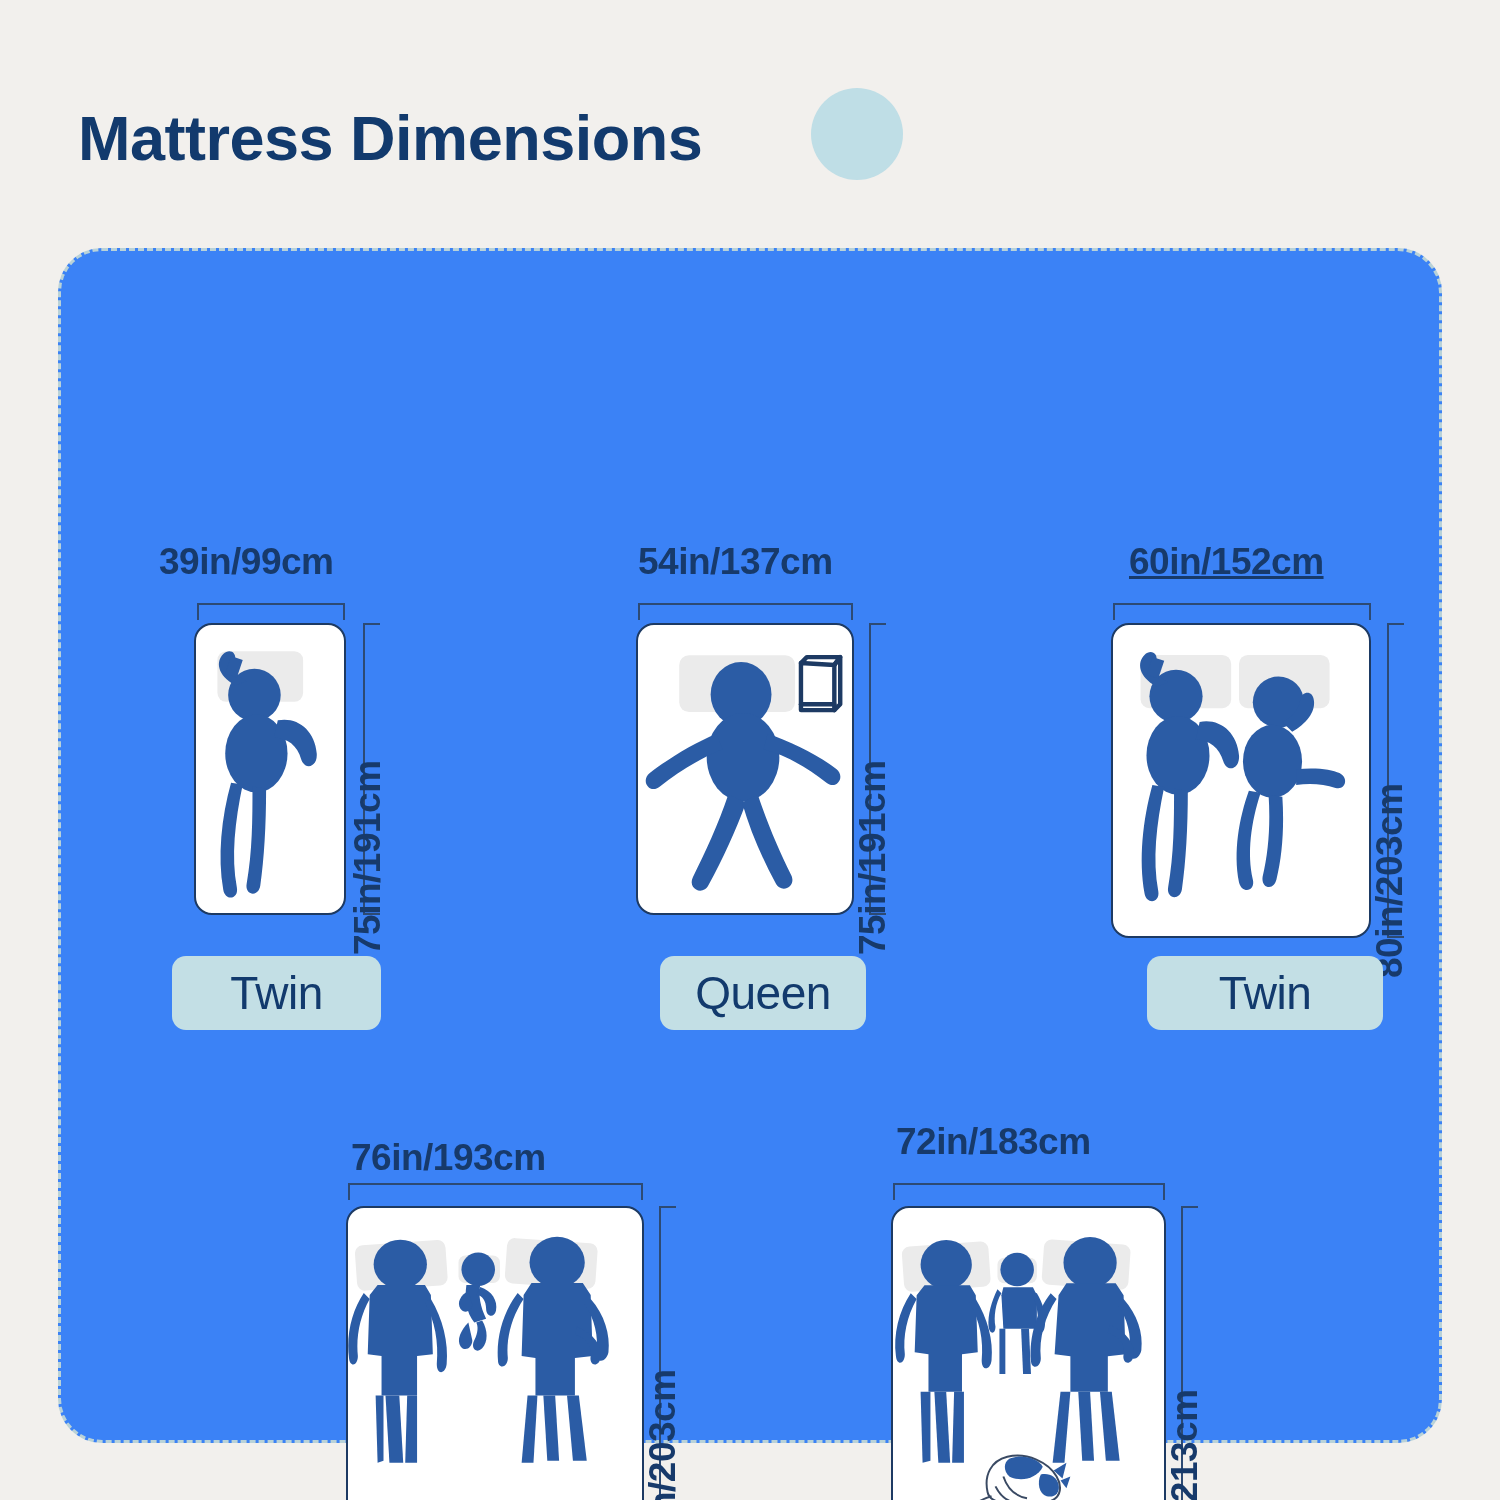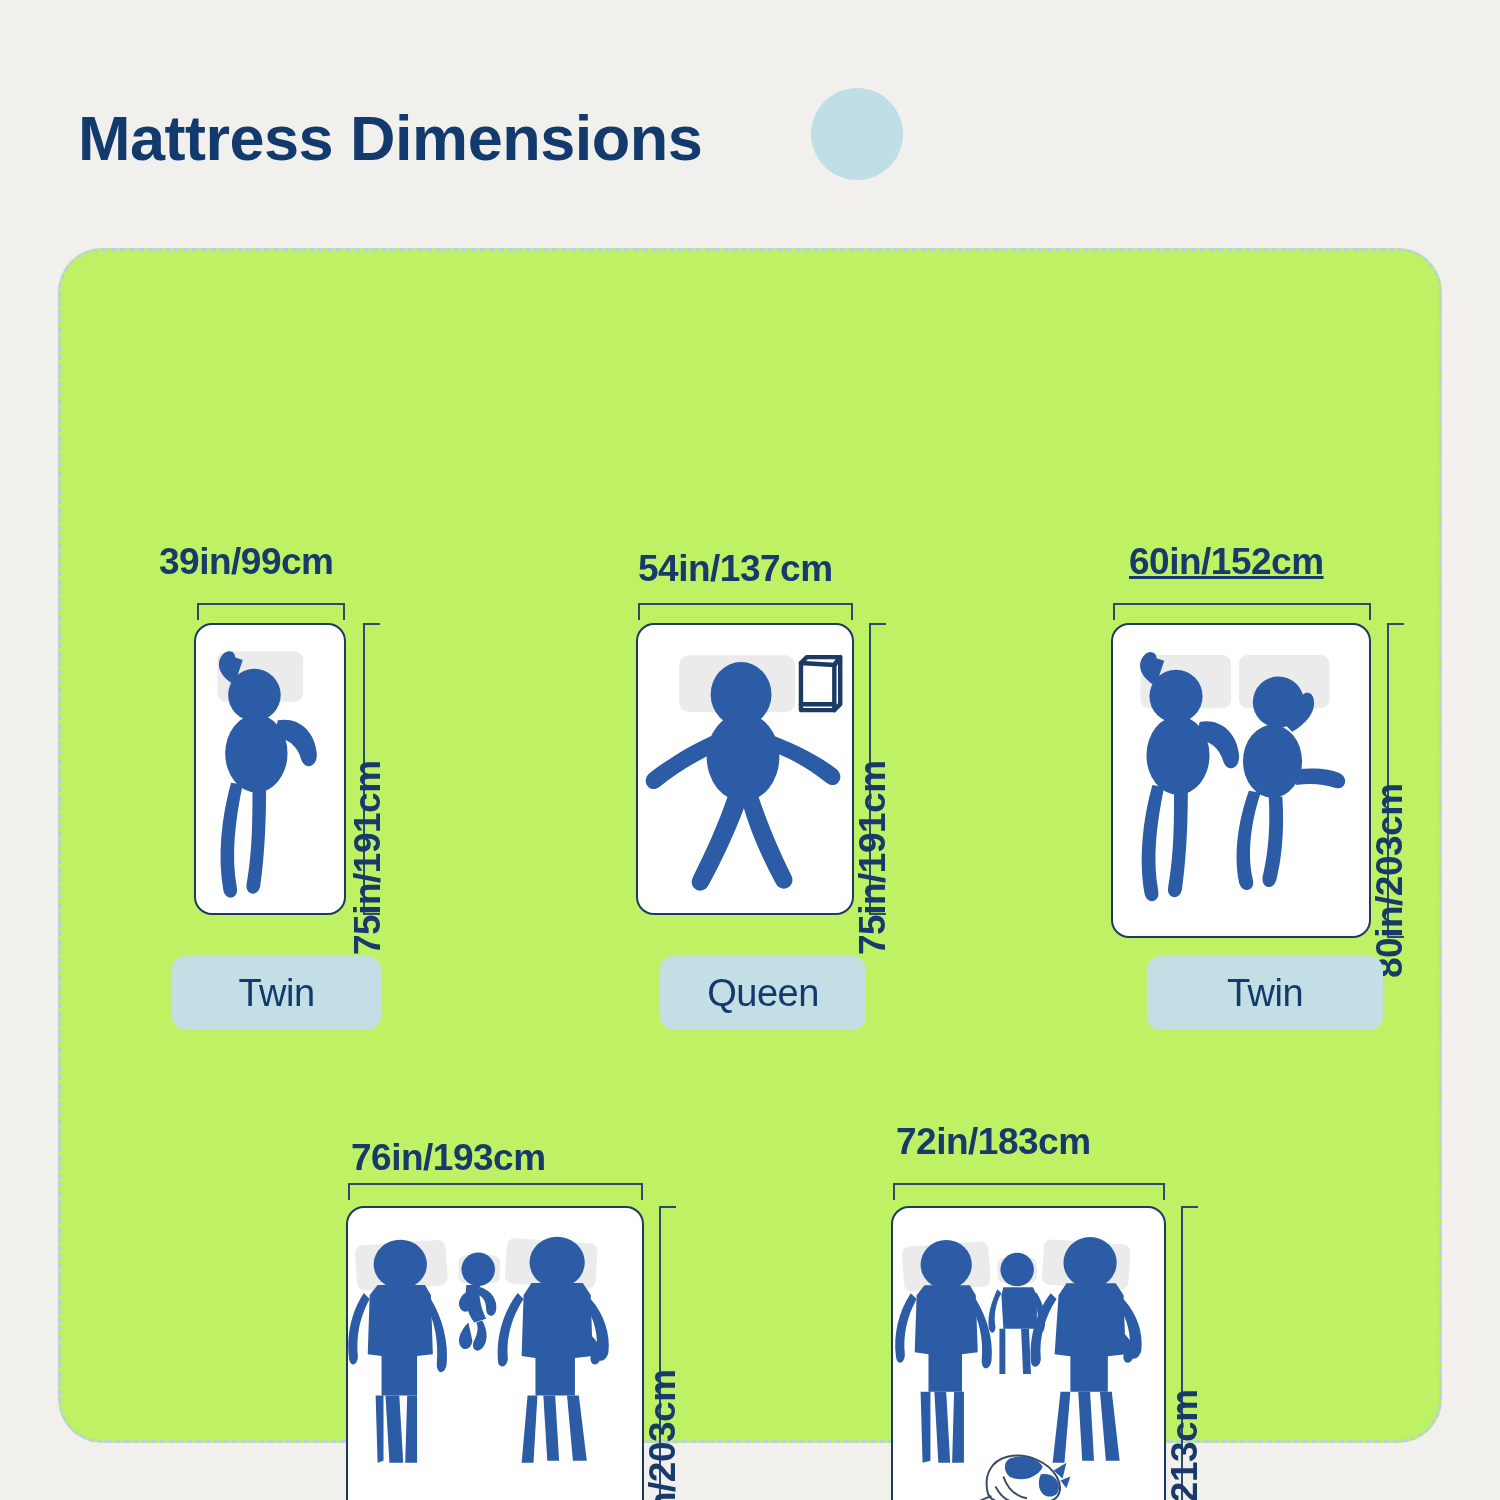--- a/index.html
+++ b/index.html
@@ -43,21 +43,21 @@
     line-height: 92px;
   }
 
   
   #panel {
     position: absolute;
     left: 58px;
     top: 248px;
     width: 1384px;
     height: 1195px;
-    background: #bef264;
+    background: #3b82f6;
     border: 3px dashed #b9d2d8;
     border-radius: 44px;
   }
 
   
   .size-cell { position: absolute; }
 
   .width-label {
     position: absolute;
     font-size: 37px;
@@ -119,21 +119,21 @@
     border-radius: 18px;
     overflow: hidden;
   }
   .mattress svg { display: block; width: 100%; height: 100%; }
 
   .size-badge {
     position: absolute;
     background: #c3dfe5;
     border-radius: 14px;
     color: #123a6d;
-    font-size: 38px;
+    font-size: 46px;
     font-weight: 500;
     display: flex;
     align-items: center;
     justify-content: center;
     letter-spacing: -0.5px;
     white-space: nowrap;
   }
 
   
   #cell-twin   { left: 70px;  top: 290px; }
@@ -168,21 +168,21 @@
           <path d="M72 166 C72 204 70 238 66 266 C64 278 50 276 52 264 C58 230 58 198 58 164 Z"></path>
         </g>
       </svg>
     </div>
     <div class="dim-v" style="left:232px; top:82px; height:292px;"></div>
     <div class="height-label" style="left:258px; top:372px;">75in/191cm</div>
     <div class="size-badge" style="left:41px; top:415px; width:209px; height:74px;">Twin</div>
   </div>
 
   <div class="size-cell" id="cell-full">
-    <div class="width-label" style="left:22px; top:7px;text-align:center;">54in/137cm</div>
+    <div class="width-label" style="left:22px; top:0px;text-align:center;">54in/137cm</div>
     <div class="dim-h" style="left:22px; top:62px; width:215px;"></div>
     <div class="mattress" style="left:20px; top:82px; width:218px; height:292px;">
       <svg viewBox="0 0 218 292" xmlns="http://www.w3.org/2000/svg">
         <rect x="42" y="30" width="118" height="58" rx="10" fill="#ebebeb"></rect>
         <g fill="none" stroke="#1d3a63" stroke-width="4.5" stroke-linejoin="round" stroke-linecap="round">
           <path d="M166 38 L166 86 L200 86 L200 40 Z"></path>
           <path d="M166 38 L172 32 L206 32 L200 40"></path>
           <path d="M200 40 L206 32 L206 80 L200 86"></path>
           <path d="M166 80 L200 80"></path>
         </g>

